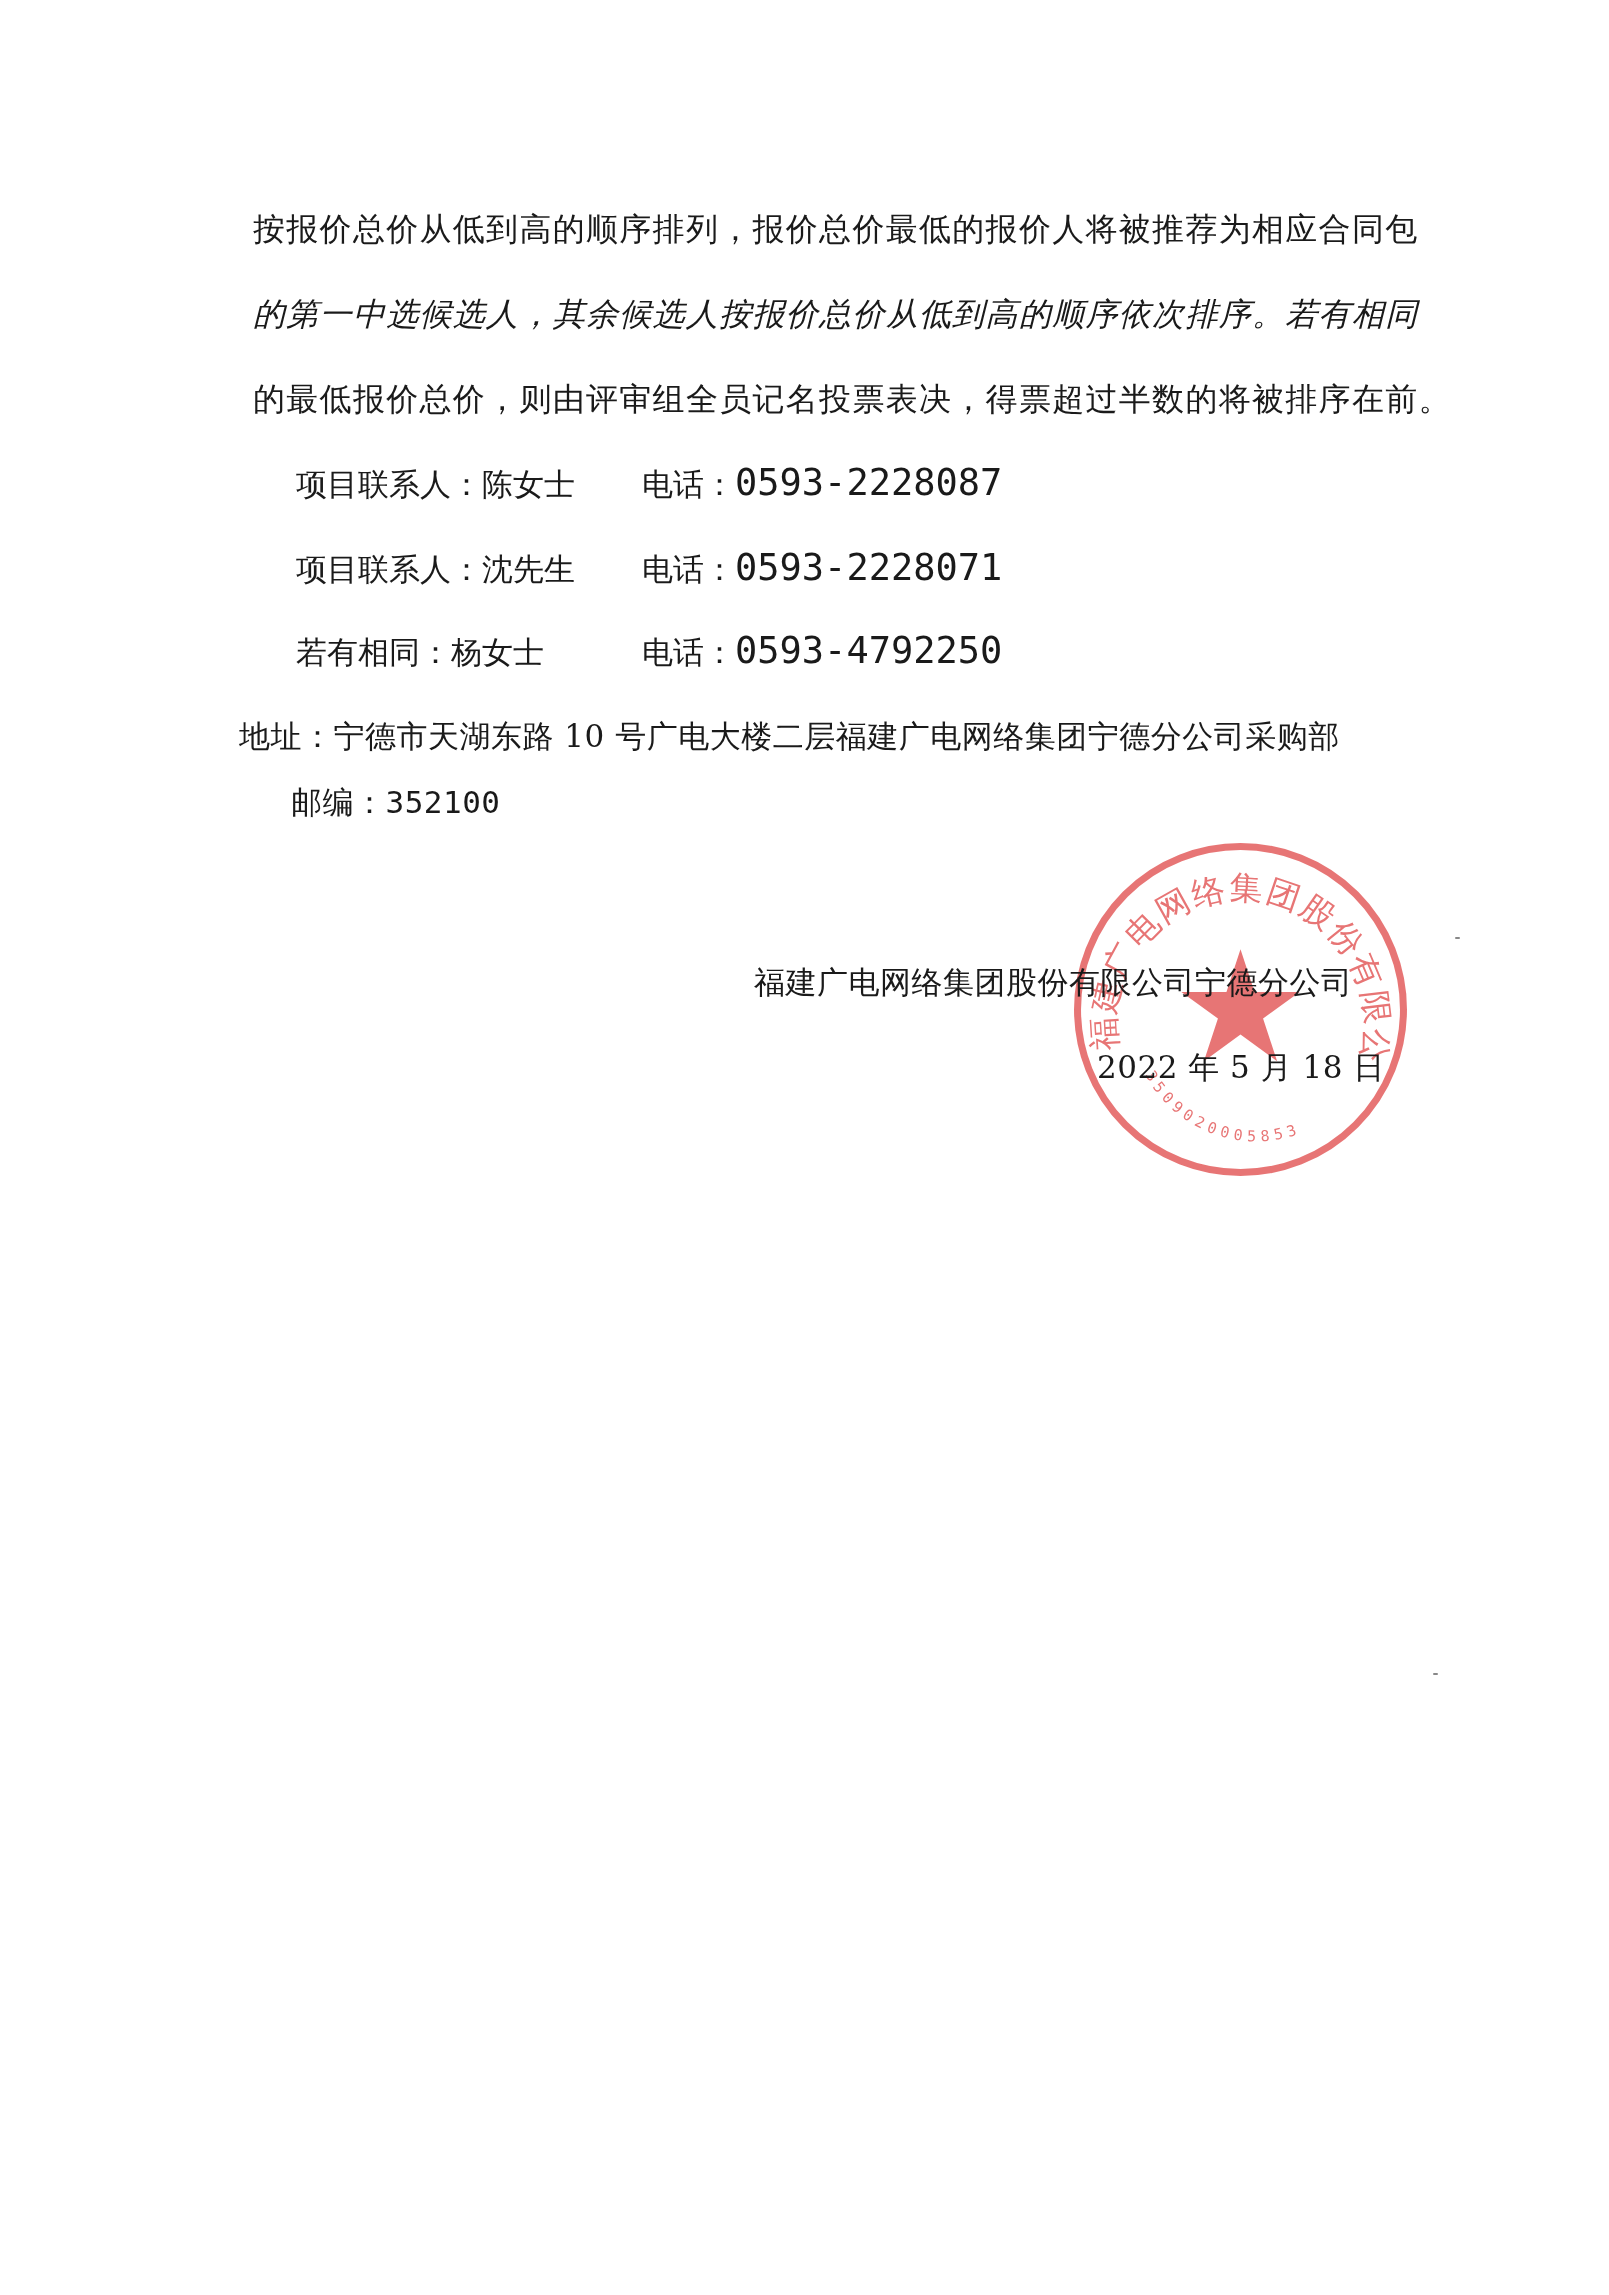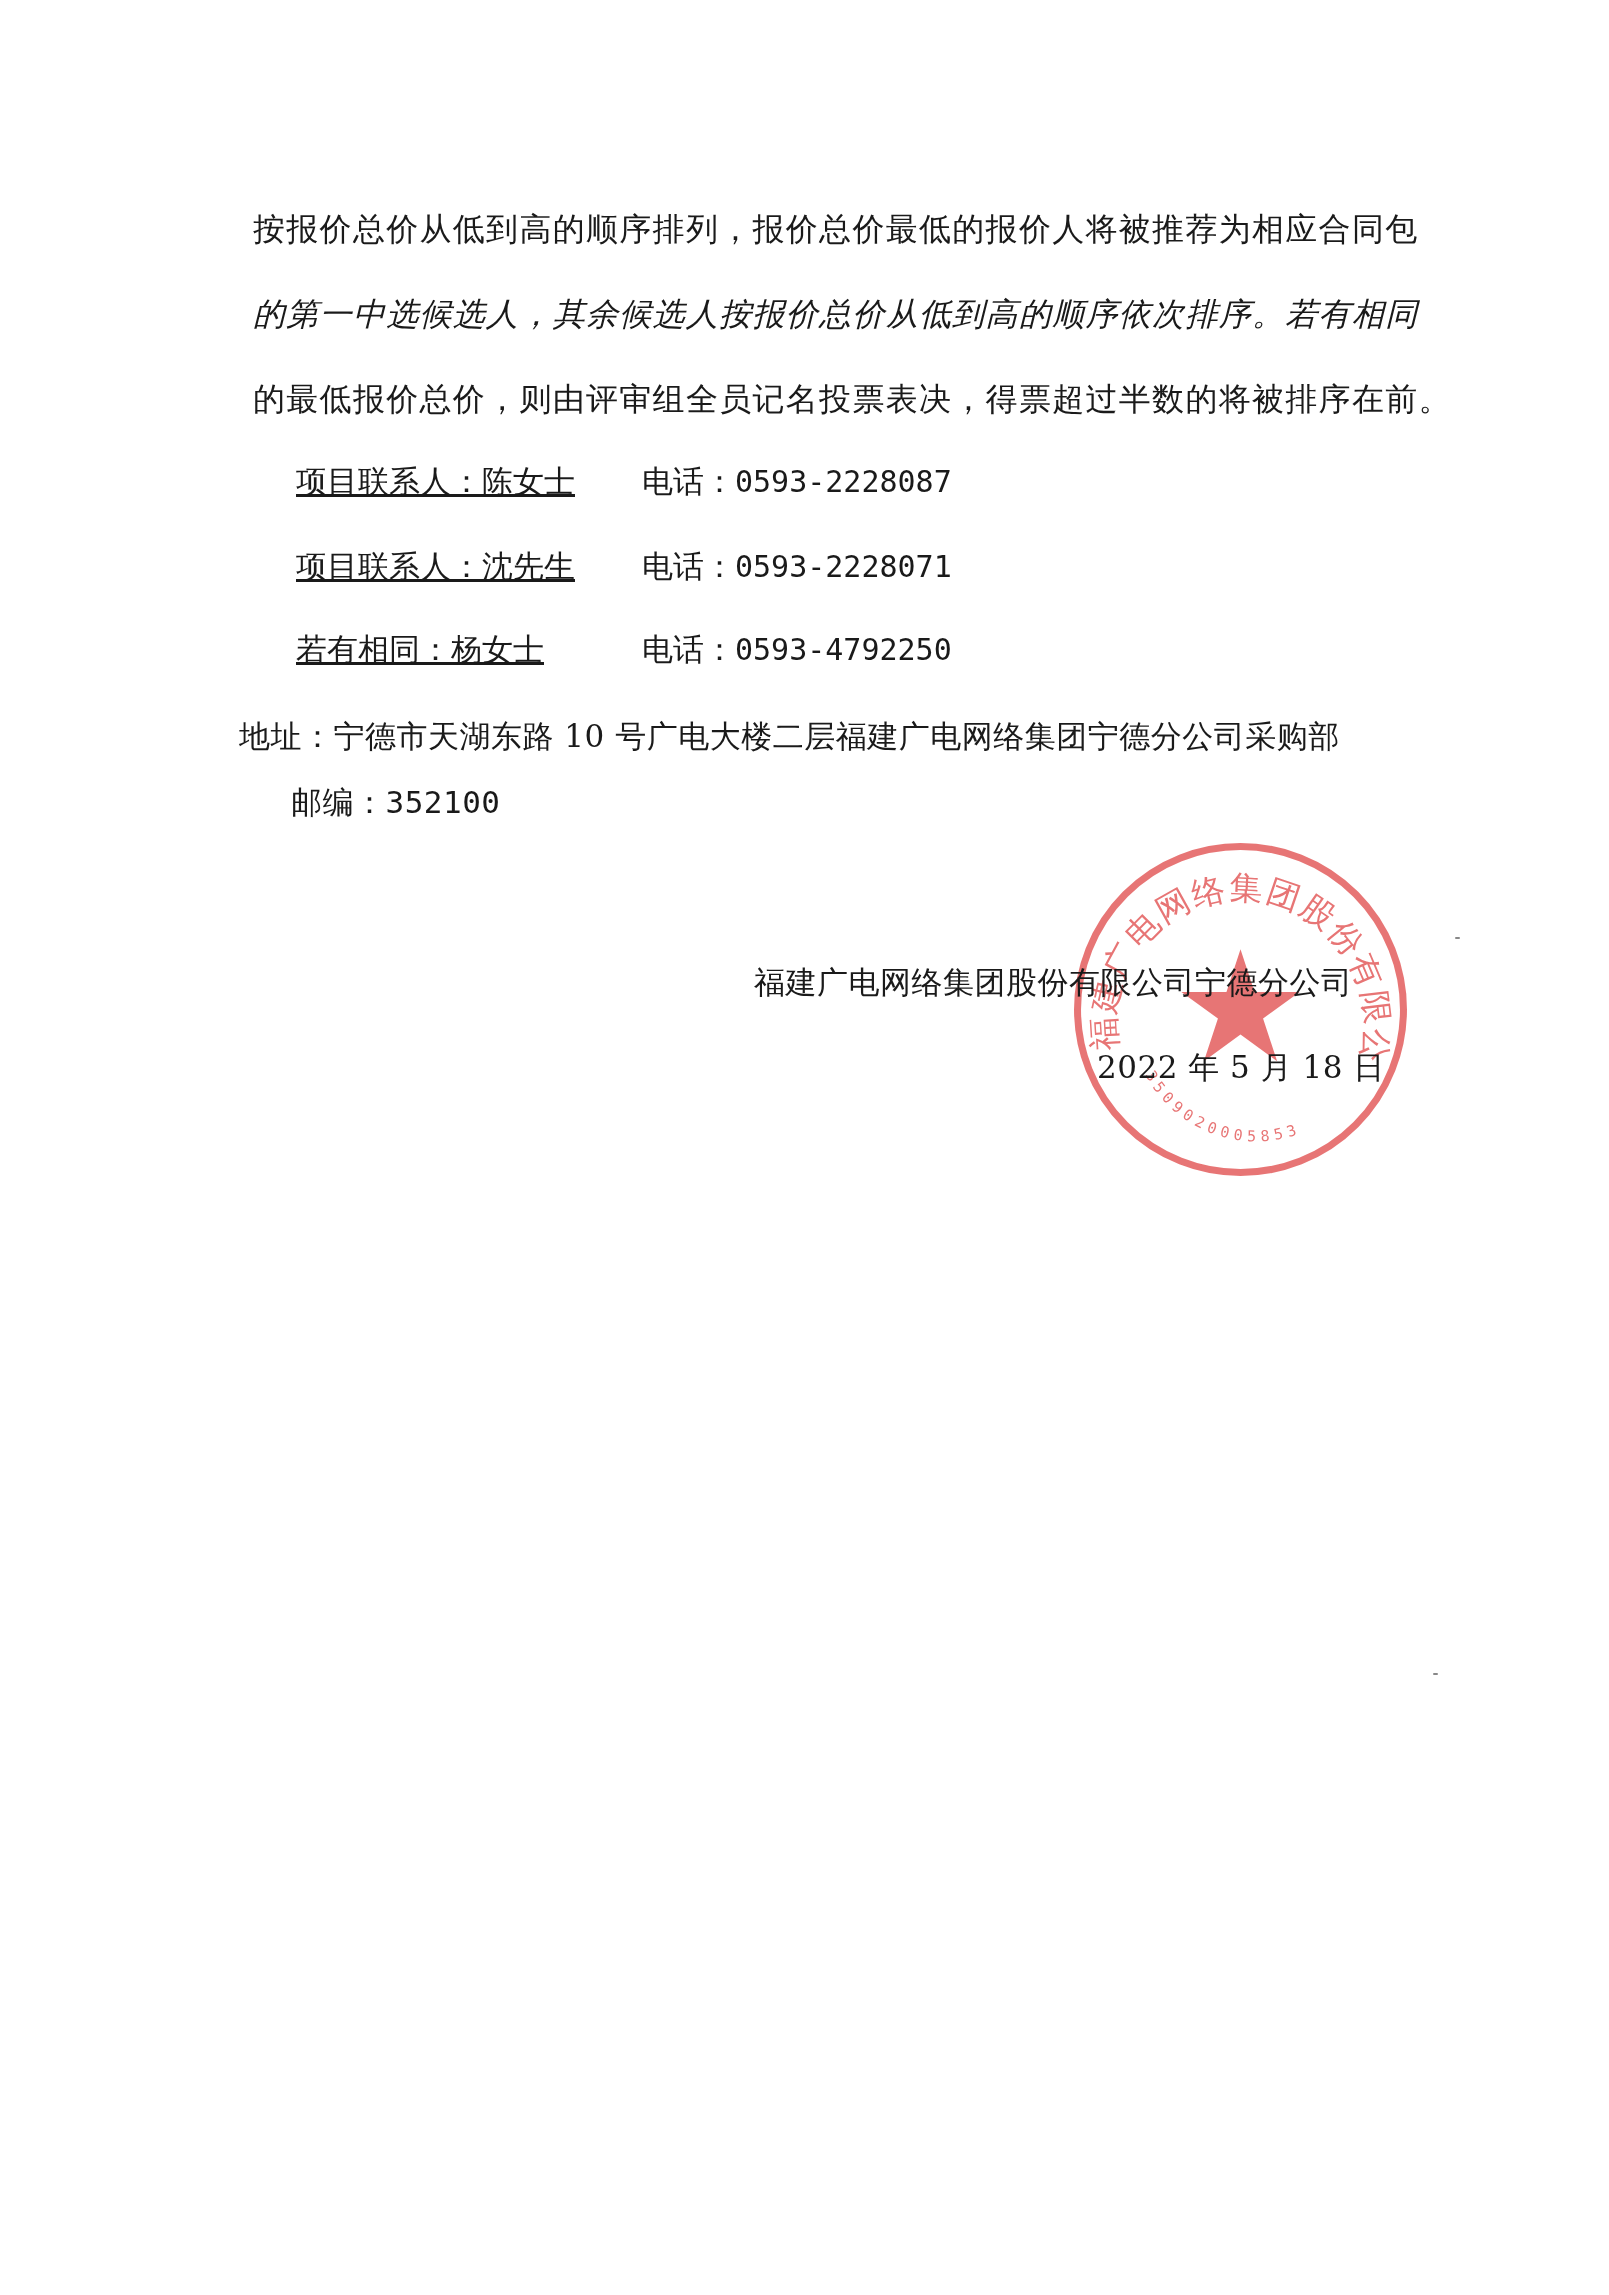--- a/index.html
+++ b/index.html
@@ -3,22 +3,22 @@
 <meta charset="utf-8">
 <style>
   html, body { margin:0; padding:0; background:#ffffff; }
   body { width:1609px; height:2295px; position:relative; overflow:hidden;
          font-family:"DejaVu Serif","Liberation Serif",serif; color:#1a1a1a; }
   .line { position:absolute; white-space:nowrap; font-size:32px; line-height:1; letter-spacing:0.5px; }
   .p1 { left:253px; top:213px; letter-spacing:1.3px; }
   .p2 { left:253px; top:298px; letter-spacing:1.3px;font-style:italic; }
   .p3 { left:253px; top:383px; letter-spacing:1.3px; }
   .contact { position:absolute; left:296px; font-size:31px; white-space:nowrap; }
-  .contact .lbl { display:inline-block; width:346px;text-decoration:underline; }
-  .contact .num { font-family:"DejaVu Sans Mono","Liberation Mono",monospace; font-size:30px;margin-top:16px; }
+  .contact .lbl { display:inline-block; width:346px; }
+  .contact .num { font-family:"DejaVu Sans Mono","Liberation Mono",monospace; font-size:37px;margin-top:16px; }
   .c1 { top:461px; } .c2 { top:546px; } .c3 { top:629px; }
   .addr { left:239px; top:721px; font-size:31px; }
   .post { left:291px; top:787px; font-size:31px; }
   .post .num { font-family:"DejaVu Sans Mono","Liberation Mono",monospace; }
   .company { left:754px; top:967px; font-size:31px; z-index:2; }
   .date { left:1097px; top:1052px; font-size:31px; z-index:2; }
   .stamp { position:absolute; left:1070px; top:839px; width:341px; height:341px; z-index:1; opacity:0.75; }
   .speck { position:absolute; width:5px; height:1.5px; background:#888; border-radius:1px; }
 </style>
 </head>

